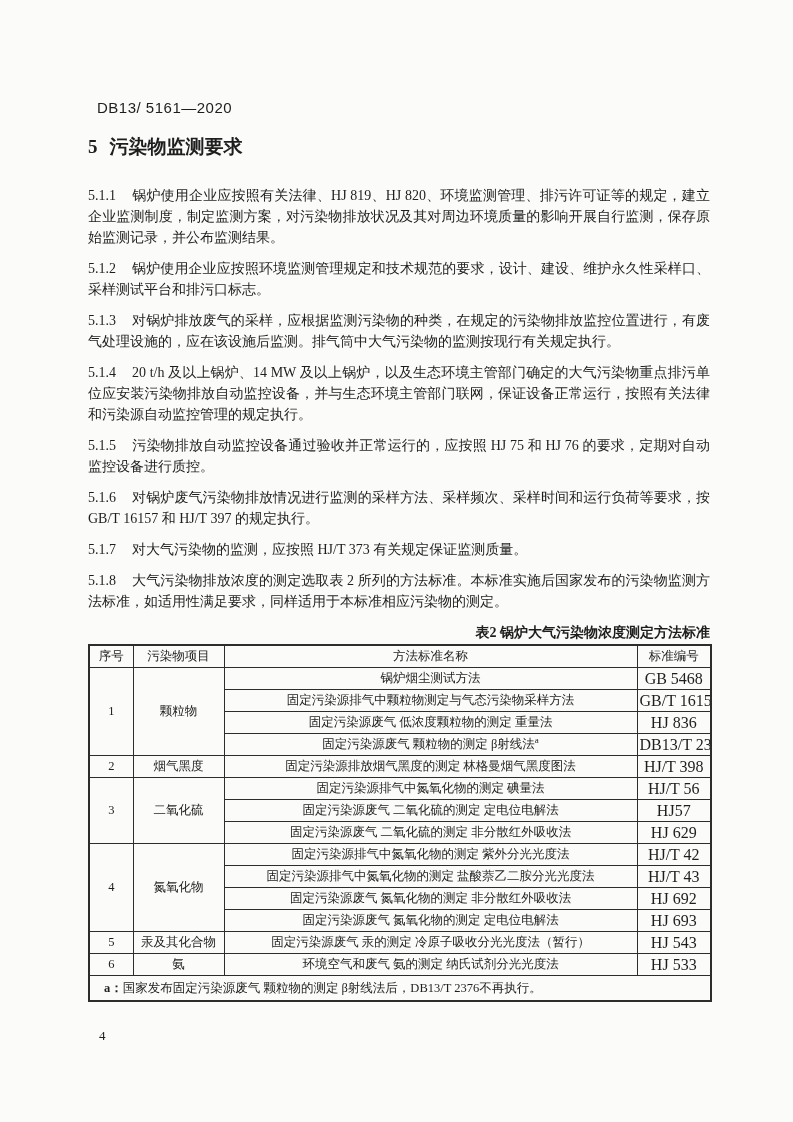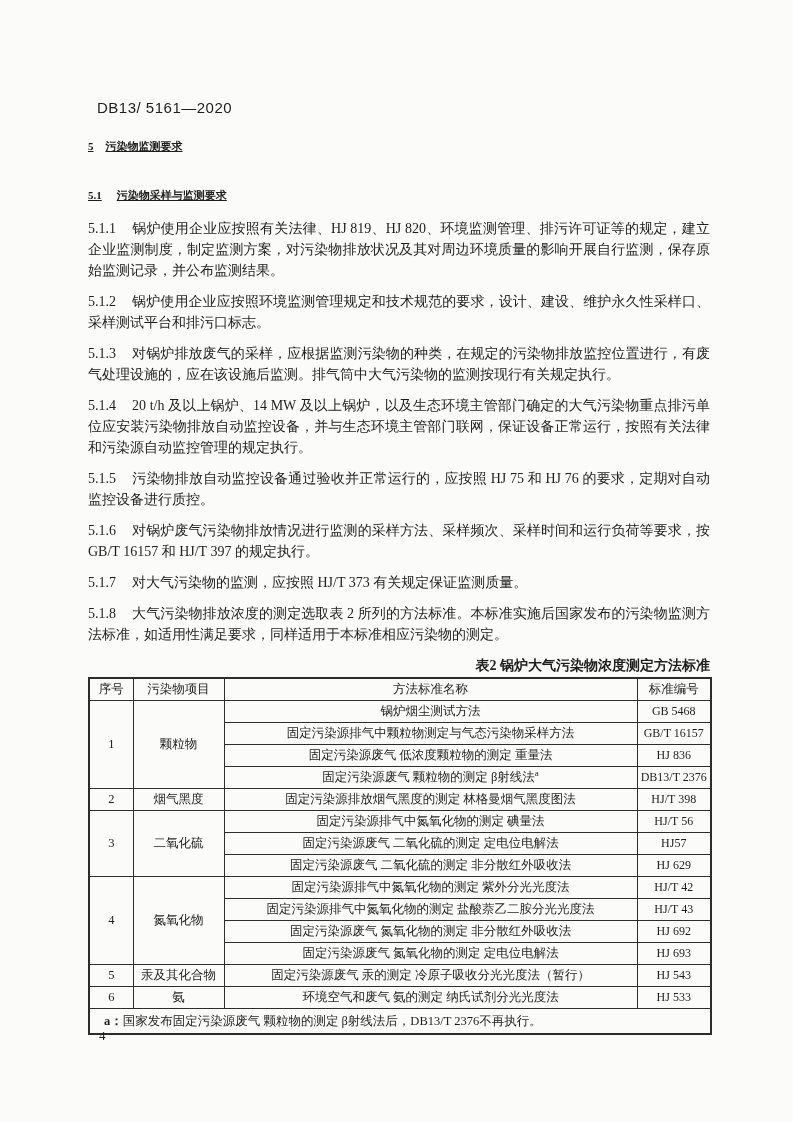--- a/index.html
+++ b/index.html
@@ -18,23 +18,22 @@
   }
   .doc-header {
     font-family:"Liberation Sans","DejaVu Sans",sans-serif;
     font-size:15px; line-height:21px;
     letter-spacing:0.5px;
     padding-left:9px;
     margin-bottom:18px;
   }
   .h1, .h2 {
     font-weight:bold;
-    font-size:11px; line-height:21px;
+    font-size:19px; line-height:21px;
     margin:1px 0 24px 0;
-    text-decoration:underline;
   }
   .h1 { margin-bottom:28px; }
   .h2 { margin-bottom:12px; }
   .h1 .num { margin-right:12px; }
   .h2 .num { margin-right:15px; }
   p.clause {
     font-size:14px;
     line-height:21px;
     margin:0 0 10px 0;
     text-align:justify;
@@ -59,21 +58,21 @@
     border:1px solid #2d2d2d;
     font-weight:normal;
     font-size:12.5px;
     line-height:15px;
     height:21px;
     padding:0 2px;
     text-align:center;
     vertical-align:middle;
     overflow:hidden;
   }
-  table.methods td.code { font-size:12px; white-space:nowrap; }
+  table.methods td.code { font-size:16px; white-space:nowrap; }
   table.methods td.foot {
     text-align:left;
     padding-left:14px;
     height:24px;
     font-size:12.5px;
   }
   table.methods td.foot b { font-weight:bold; }
   sup.fn {
     font-size:9px;
     vertical-align:super;
@@ -89,23 +88,20 @@
 <body>
 
 <div class="content">
 
   <div class="doc-header">DB13/ 5161—2020</div>
 
   <div class="h1">
     <span class="num">5</span><span>污染物监测要求</span>
   </div>
 
-  <div class="h2">
-    <span class="num">5.1</span><span>污染物采样与监测要求</span>
-  </div>
 
   <p class="clause"><span class="pnum">5.1.1</span><span>锅炉使用企业应按照有关法律、HJ 819、HJ 820、环境监测管理、排污许可证等的规定，建立企业监测制度，制定监测方案，对污染物排放状况及其对周边环境质量的影响开展自行监测，保存原始监测记录，并公布监测结果。</span></p>
 
   <p class="clause"><span class="pnum">5.1.2</span><span>锅炉使用企业应按照环境监测管理规定和技术规范的要求，设计、建设、维护永久性采样口、采样测试平台和排污口标志。</span></p>
 
   <p class="clause"><span class="pnum">5.1.3</span><span>对锅炉排放废气的采样，应根据监测污染物的种类，在规定的污染物排放监控位置进行，有废气处理设施的，应在该设施后监测。排气筒中大气污染物的监测按现行有关规定执行。</span></p>
 
   <p class="clause"><span class="pnum">5.1.4</span><span>20 t/h 及以上锅炉、14 MW 及以上锅炉，以及生态环境主管部门确定的大气污染物重点排污单位应安装污染物排放自动监控设备，并与生态环境主管部门联网，保证设备正常运行，按照有关法律和污染源自动监控管理的规定执行。</span></p>
 
   <p class="clause"><span class="pnum">5.1.5</span><span>污染物排放自动监控设备通过验收并正常运行的，应按照 HJ 75 和 HJ 76 的要求，定期对自动监控设备进行质控。</span></p>

